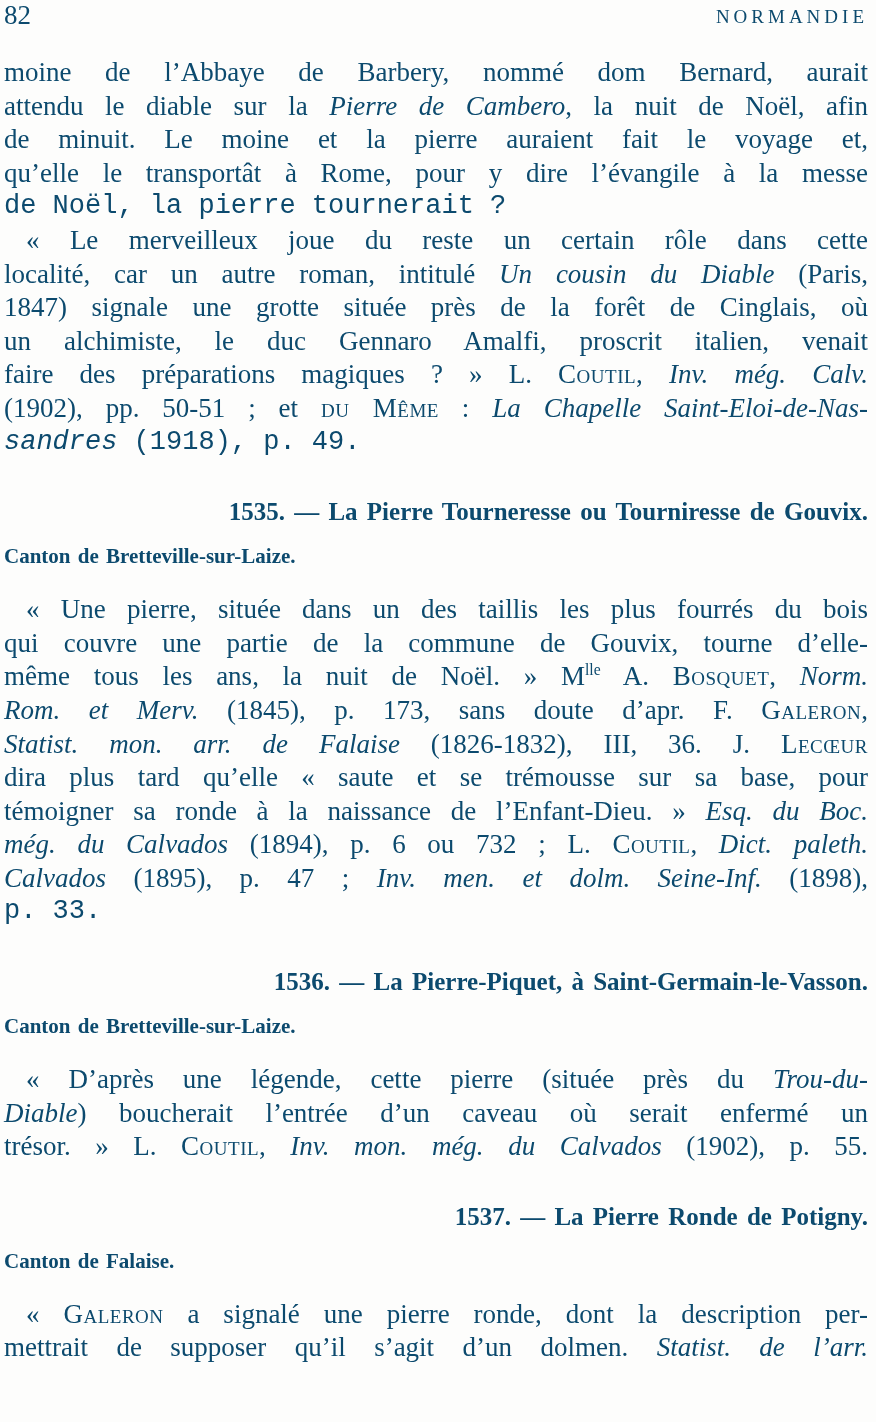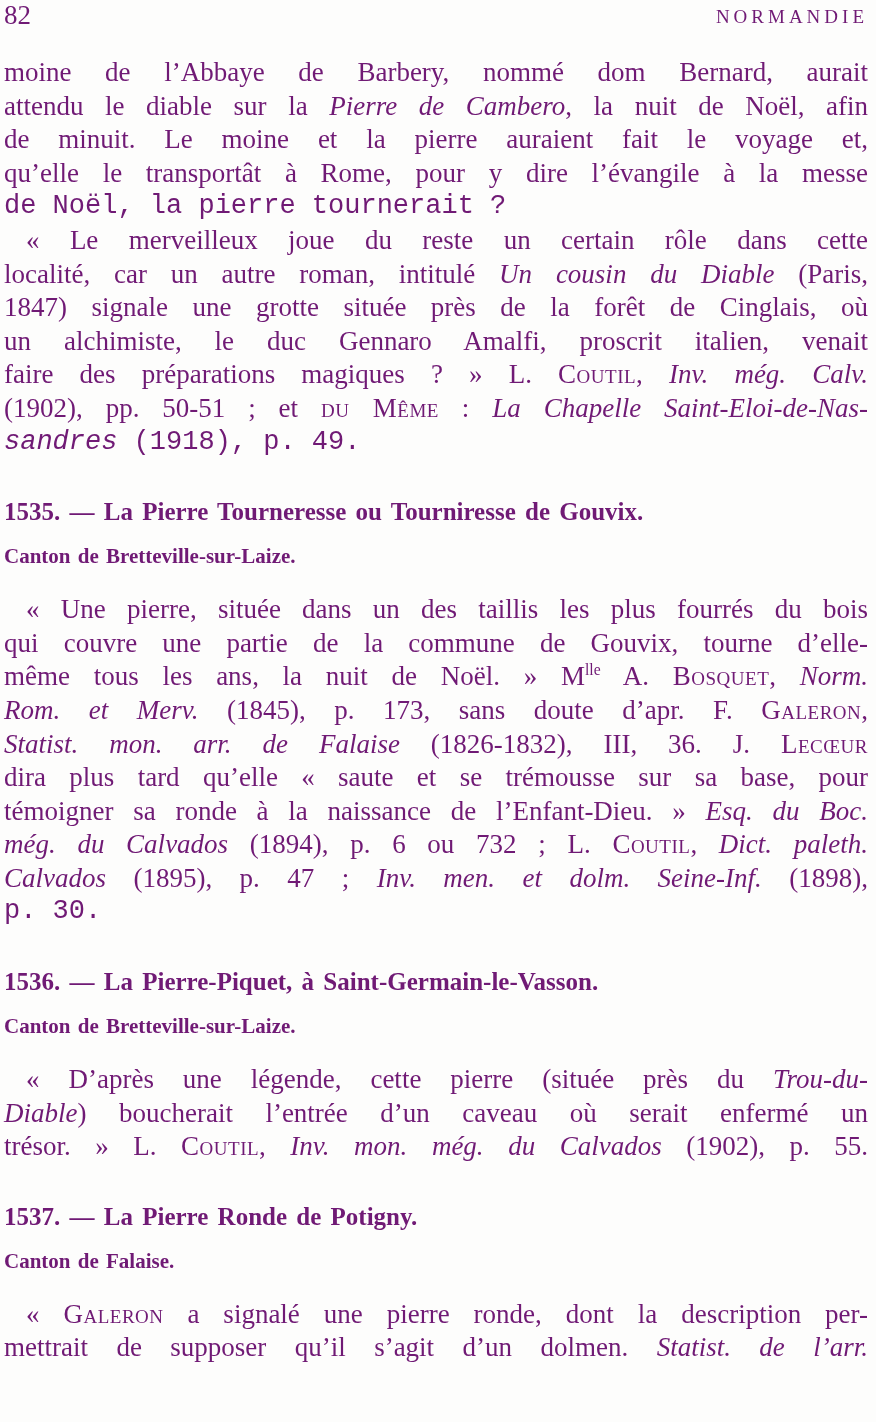--- a/index.html
+++ b/index.html
@@ -8,21 +8,21 @@
     background: #ffffff;
   }
   .page {
     position: relative;
     width: 876px;
     height: 1422px;
     overflow: hidden;
     box-sizing: border-box;
     padding: 2px 8px 0 4px;
     background: #fdfdfc;
-    color: #701a75;
+    color: #0c4a6e;
     font-family: "Liberation Serif", "DejaVu Serif", serif;
   }
   .page-header {
     position: relative;
     height: 30px;
     margin-bottom: 24px;
   }
   .page-number {
     position: absolute;
     left: 0;
@@ -47,21 +47,21 @@
     text-align: justify;
     text-align-last: justify;
     overflow: visible;
   }
   .line.last { text-align-last: left; font-family: Liberation Mono, monospace; }
   .para.indent .line:first-child { text-indent: 22px; }
   .entry-heading {
     font-weight: bold;
     font-size: 25px;
     line-height: 30px;
-    text-align: left;
+    text-align: right;
     margin-top: 38px;
     margin-bottom: 16px;
     word-spacing: 3px;
   }
   .canton-heading {
     font-weight: bold;
     font-size: 21px;
     line-height: 26px;
     text-align: left;
     margin-bottom: 24px;
@@ -101,21 +101,21 @@
       <div class="para indent">
         <div class="line"><span class="">« Une pierre, située dans un des taillis les plus fourrés du bois</span></div>
         <div class="line"><span class="">qui couvre une partie de la commune de Gouvix, tourne d’elle-</span></div>
         <div class="line"><span class="">même tous les ans, la nuit de Noël. » M</span><span class="sup">lle</span><span class=""> A. </span><span class="sc">Bosquet</span><span class="">, </span><span class="it">Norm.</span></div>
         <div class="line"><span class="it">Rom. et Merv.</span><span class=""> (1845), p. 173, sans doute d’apr. F. </span><span class="sc">Galeron</span><span class="">,</span></div>
         <div class="line"><span class="it">Statist. mon. arr. de Falaise</span><span class=""> (1826-1832), III, 36. J. </span><span class="sc">Lecœur</span></div>
         <div class="line"><span class="">dira plus tard qu’elle « saute et se trémousse sur sa base, pour</span></div>
         <div class="line"><span class="">témoigner sa ronde à la naissance de l’Enfant-Dieu. » </span><span class="it">Esq. du Boc.</span></div>
         <div class="line"><span class="it">még. du Calvados</span><span class=""> (1894), p. 6 ou 732 ; L. </span><span class="sc">Coutil</span><span class="">, </span><span class="it">Dict. paleth.</span></div>
         <div class="line"><span class="it">Calvados</span><span class=""> (1895), p. 47 ; </span><span class="it">Inv. men. et dolm. Seine-Inf.</span><span class=""> (1898),</span></div>
-        <div class="line last"><span class="">p. 30.</span></div>
+        <div class="line last"><span class="">p. 33.</span></div>
       </div>
       <div class="entry-heading">1536. — La Pierre-Piquet, à Saint-Germain-le-Vasson.</div>
       <div class="canton-heading">Canton de Bretteville-sur-Laize.</div>
       <div class="para indent">
         <div class="line"><span class="">« D’après une légende, cette pierre (située près du </span><span class="it">Trou-du-</span></div>
         <div class="line"><span class="it">Diable</span><span class="">) boucherait l’entrée d’un caveau où serait enfermé un</span></div>
         <div class="line"><span class="">trésor. » L. </span><span class="sc">Coutil</span><span class="">, </span><span class="it">Inv. mon. még. du Calvados</span><span class=""> (1902), p. 55.</span></div>
       </div>
       <div class="entry-heading">1537. — La Pierre Ronde de Potigny.</div>
       <div class="canton-heading">Canton de Falaise.</div>

